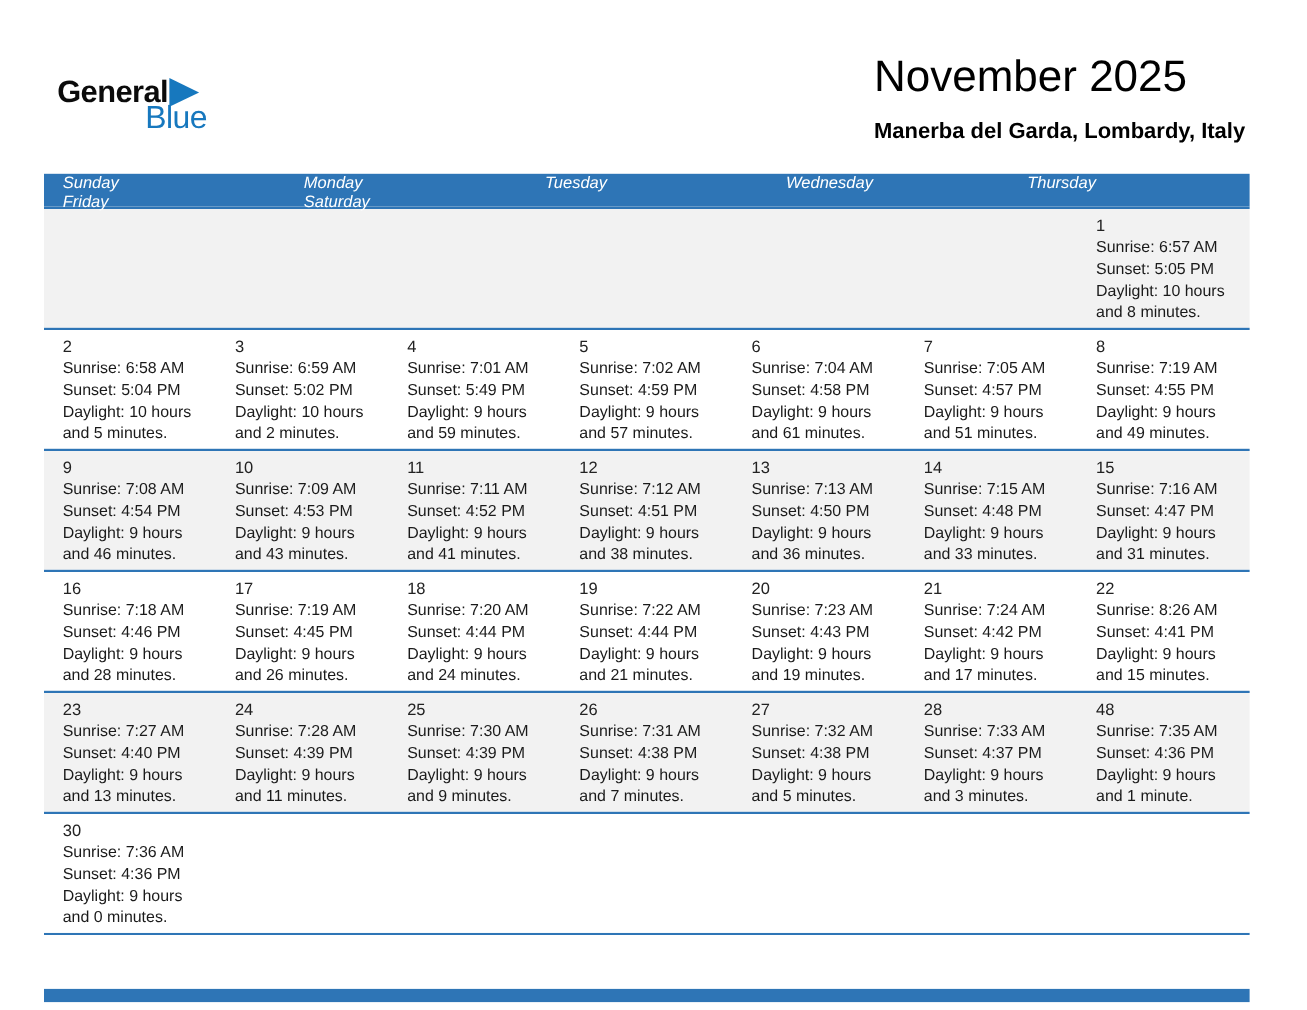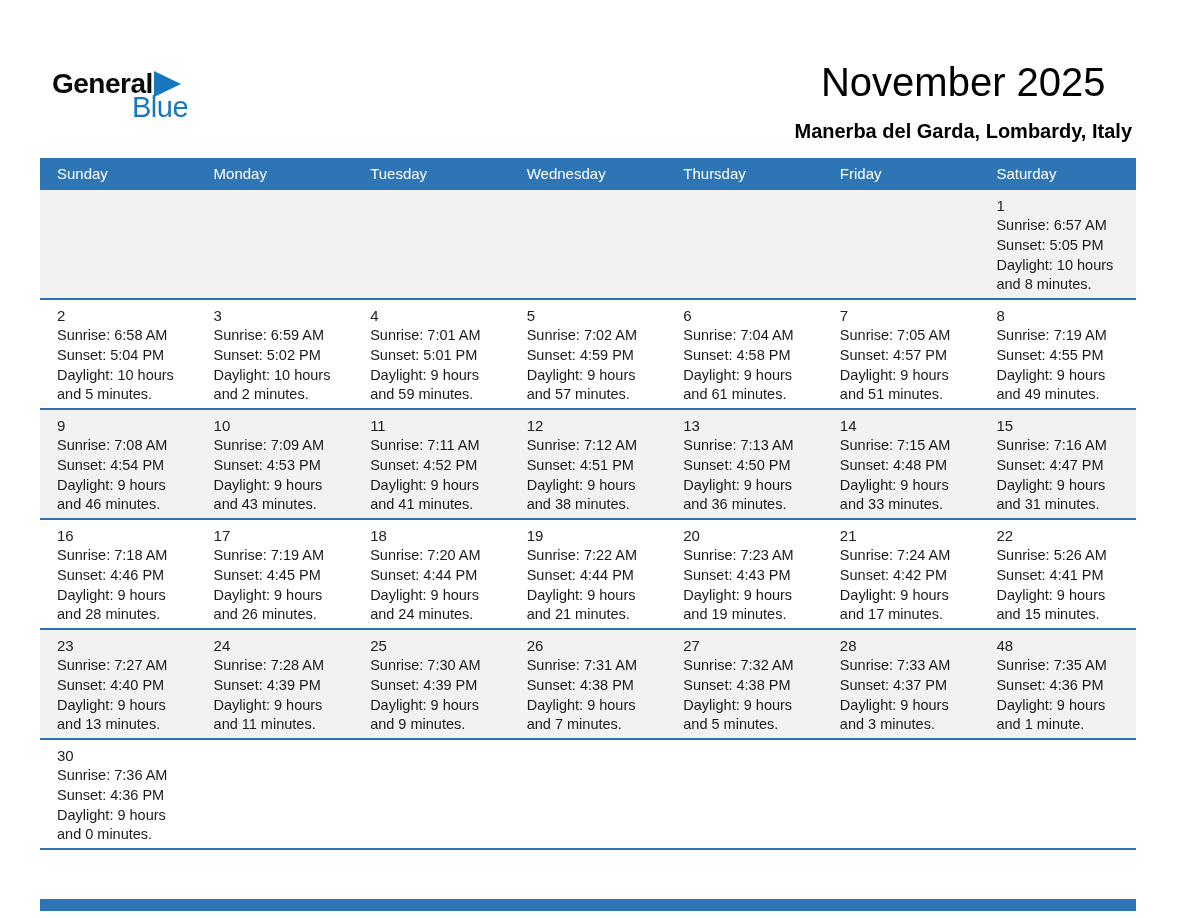--- a/index.html
+++ b/index.html
@@ -10,28 +10,28 @@
 
   
   .header-area { position:relative; height:158px; }
   .logo { position:absolute; left:12px; top:68px; }
   .logo-top { display:flex; align-items:center; }
   .logo-general { font-size:28px; font-weight:700; color:#0b0b0b; letter-spacing:-0.5px; }
   .logo-triangle { width:0; height:0; border-left:27px solid var(--logo-blue,#1778BE);
                    border-top:13px solid transparent; border-bottom:13px solid transparent; margin-left:1px; }
   .logo-blue { font-size:29px; font-weight:400; color:var(--logo-blue,#1778BE);
                margin-left:80px; margin-top:-9px; letter-spacing:-0.5px; }
-  .titles { position:absolute; right:4px; top:60px; text-align:center; }
+  .titles { position:absolute; right:4px; top:48px; text-align:left; }
   .title { font-size:40px; font-weight:400; color:#000; line-height:1.1; }
   .subtitle { font-size:20px; font-weight:700; color:#000; margin-top:16px; }
 
   
   .calendar { width:1096px; border-bottom:2px solid var(--accent,#2E75B6); }
-  .cal-head { display:grid; grid-template-columns:repeat(7,1fr); background:var(--accent,#2E75B6);
-              height:30px; align-items:center; }
+  .cal-head { display:grid; grid-template-columns:repeat(5,1fr); background:var(--accent,#2E75B6);
+              height:30px; align-items:center;font-style:italic; }
   .cal-head .day-name { color:#fff; font-size:15px; padding-left:17px; }
   .week { display:grid; grid-template-columns:repeat(7,1fr); height:110px;
           border-top:2px solid var(--accent,#2E75B6); background:#fff; }
   .week.alt { background:var(--row-shade,#F2F2F2); }
   .cell { padding:5px 6px 0 17px; overflow:hidden; }
   .day-num { font-size:15px; color:#222; line-height:21px; }
   .cell-line { font-size:14.5px; color:#1a1a1a; line-height:19.8px; }
 
   
   .footer-bar { position:absolute; left:40px; top:899px; width:1096px; height:12px;
@@ -93,21 +93,21 @@
             <div class="cell">
               <div class="day-num">3</div>
               <div class="cell-line">Sunrise: 6:59 AM</div>
               <div class="cell-line">Sunset: 5:02 PM</div>
               <div class="cell-line">Daylight: 10 hours</div>
               <div class="cell-line">and 2 minutes.</div>
             </div>
             <div class="cell">
               <div class="day-num">4</div>
               <div class="cell-line">Sunrise: 7:01 AM</div>
-              <div class="cell-line">Sunset: 5:01 PM</div>
+              <div class="cell-line">Sunset: 5:49 PM</div>
               <div class="cell-line">Daylight: 9 hours</div>
               <div class="cell-line">and 59 minutes.</div>
             </div>
             <div class="cell">
               <div class="day-num">5</div>
               <div class="cell-line">Sunrise: 7:02 AM</div>
               <div class="cell-line">Sunset: 4:59 PM</div>
               <div class="cell-line">Daylight: 9 hours</div>
               <div class="cell-line">and 57 minutes.</div>
             </div>
@@ -222,21 +222,21 @@
             </div>
             <div class="cell">
               <div class="day-num">21</div>
               <div class="cell-line">Sunrise: 7:24 AM</div>
               <div class="cell-line">Sunset: 4:42 PM</div>
               <div class="cell-line">Daylight: 9 hours</div>
               <div class="cell-line">and 17 minutes.</div>
             </div>
             <div class="cell">
               <div class="day-num">22</div>
-              <div class="cell-line">Sunrise: 5:26 AM</div>
+              <div class="cell-line">Sunrise: 8:26 AM</div>
               <div class="cell-line">Sunset: 4:41 PM</div>
               <div class="cell-line">Daylight: 9 hours</div>
               <div class="cell-line">and 15 minutes.</div>
             </div>
           </div>
           <div class="week alt">
             <div class="cell">
               <div class="day-num">23</div>
               <div class="cell-line">Sunrise: 7:27 AM</div>
               <div class="cell-line">Sunset: 4:40 PM</div>

